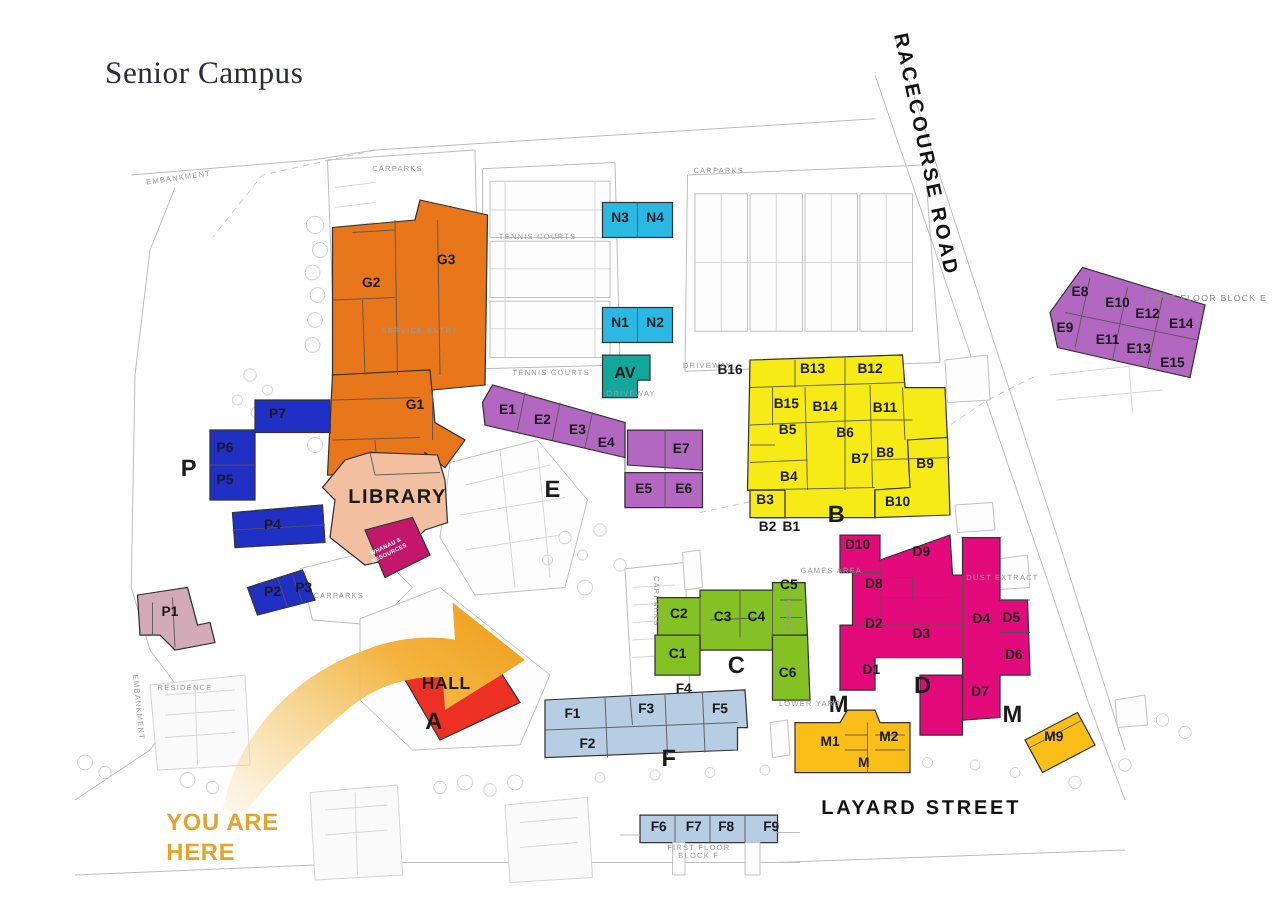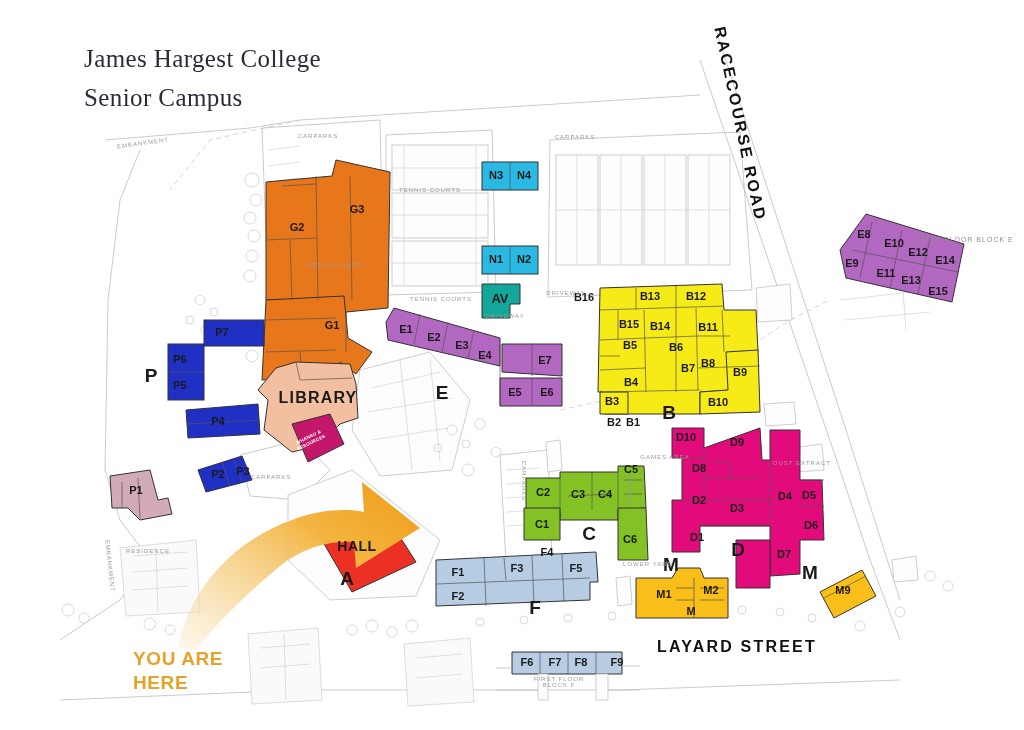--- a/index.html
+++ b/index.html
@@ -42,21 +42,20 @@
       font-size:19px;font-weight:bold;color:#E8A22A;line-height:1.25;
       letter-spacing:.6px;}
   #you-are-here div{white-space:nowrap;}
 </style>
 </head>
 <body>
 
 <div id="map-root">
 
   <div class="title-block">
-    <div class="title-line">James Hargest College</div>
     <div class="title-line">Senior Campus</div>
   </div>
 
   <svg id="plan-svg" viewBox="0 0 1024 730">
     <defs>
       <linearGradient id="arrowGrad" x1="0" y1="1" x2="1" y2="0">
         <stop offset="0%" stop-color="#F7DFAE" stop-opacity="0.25"></stop>
         <stop offset="30%" stop-color="#F6D28B" stop-opacity="0.75"></stop>
         <stop offset="65%" stop-color="#F3B43F"></stop>
         <stop offset="100%" stop-color="#EF9B16"></stop>
@@ -343,21 +342,21 @@
       <div class="blabel" style="left: 911px; top: 280px;">E13</div>
       <div class="blabel" style="left: 945px; top: 260px;">E14</div>
       <div class="blabel" style="left: 938px; top: 291px;">E15</div>
       <div class="blabel" style="left: 542px; top: 524px;">C1</div>
       <div class="blabel" style="left: 543px; top: 492px;">C2</div>
       <div class="blabel" style="left: 578px; top: 494px;">C3</div>
       <div class="blabel" style="left: 605px; top: 494px;">C4</div>
       <div class="blabel" style="left: 631px; top: 469px;">C5</div>
       <div class="blabel" style="left: 630px; top: 539px; text-align: right;">C6</div>
       <div class="blabel" style="left: 458px; top: 572px;">F1</div>
-      <div class="blabel" style="left: 458px; top: 596px;">F2</div>
+      <div class="blabel" style="left: 470px; top: 596px;">F2</div>
       <div class="blabel" style="left: 517px; top: 568px;">F3</div>
       <div class="blabel" style="left: 547px; top: 552px;">F4</div>
       <div class="blabel" style="left: 576px; top: 568px;">F5</div>
       <div class="blabel" style="left: 527px; top: 662px;">F6</div>
       <div class="blabel" style="left: 555px; top: 662px;">F7</div>
       <div class="blabel" style="left: 581px; top: 662px;">F8</div>
       <div class="blabel" style="left: 608px; top: 662px; padding-left: 18px;">F9</div>
       <div class="blabel" style="left: 664px; top: 594px;">M1</div>
       <div class="blabel" style="left: 711px; top: 590px;">M2</div>
       <div class="blabel" style="left: 691px; top: 611px;">M</div>

